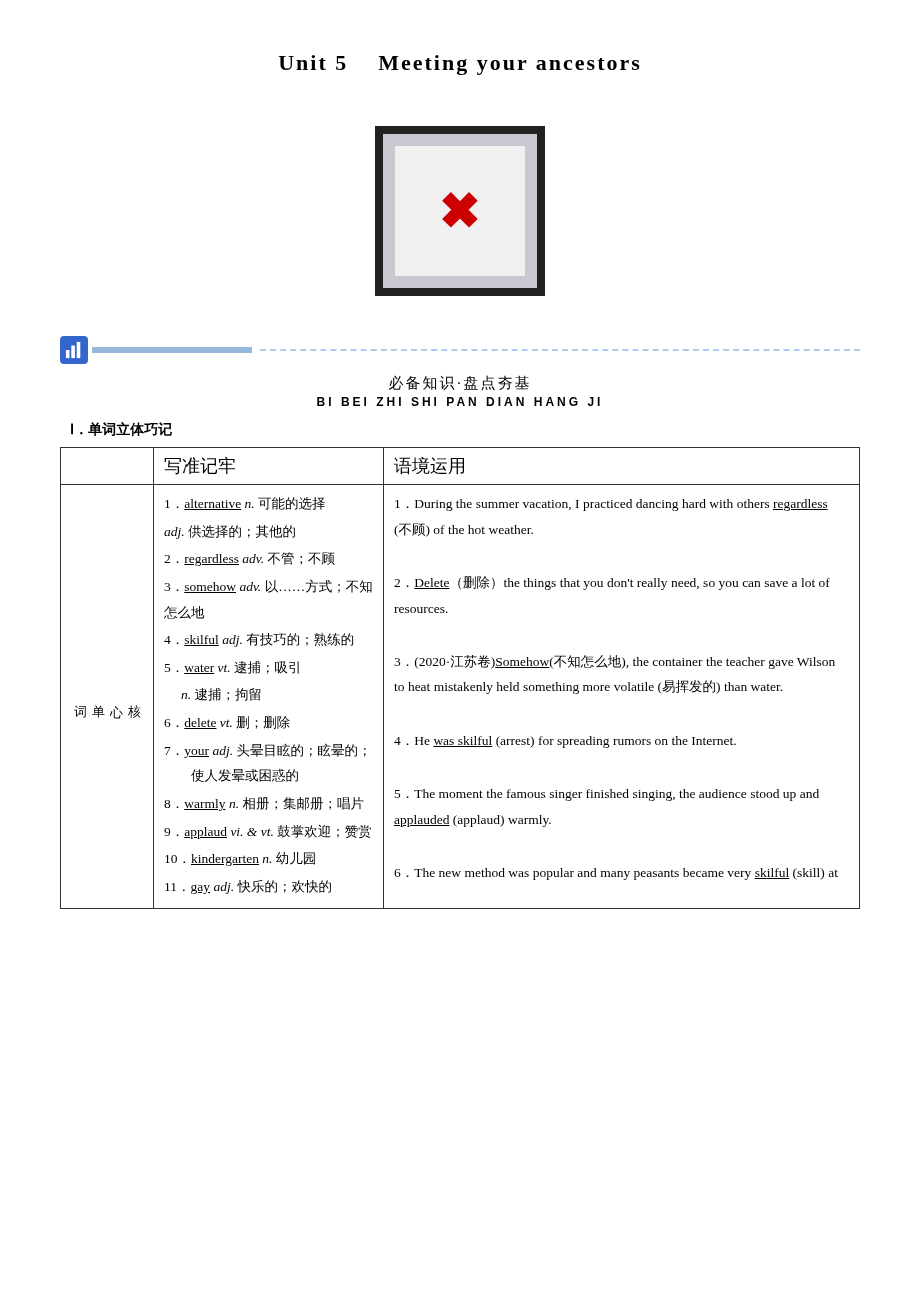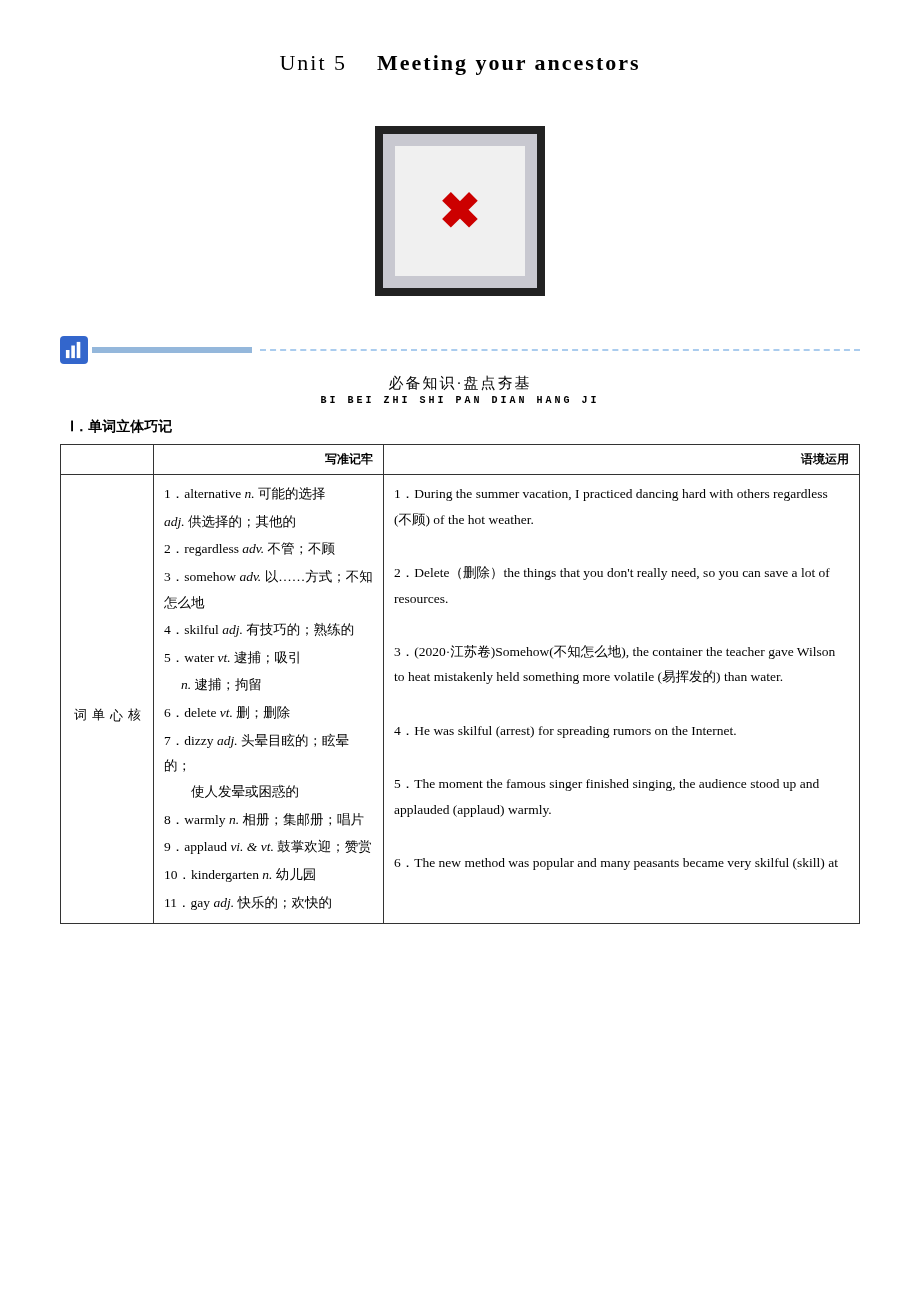--- a/index.html
+++ b/index.html
@@ -15,21 +15,21 @@
     .page-title {
       text-align: center;
       font-size: 22px;
       font-weight: bold;
       margin-top: 30px;
       margin-bottom: 50px;
       font-family: "Times New Roman", serif;
       letter-spacing: 2px;
     }
     .unit-number {
-      font-weight: normal;
+      font-weight: bold;
     }
     .image-placeholder {
       display: flex;
       justify-content: center;
       margin-bottom: 40px;
     }
     .broken-image-box {
       width: 170px;
       height: 170px;
       border: 8px solid #222;
@@ -81,66 +81,67 @@
     }
     .section-title-zh {
       text-align: center;
       font-size: 15px;
       font-weight: normal;
       margin-bottom: 2px;
       letter-spacing: 2px;
     }
     .section-title-pinyin {
       text-align: center;
-      font-size: 10px;
+      font-size: 12px;
       font-weight: bold;
       letter-spacing: 3px;
       margin-bottom: 12px;
-      font-family: Liberation Mono, monospace;
+      font-family: Liberation Sans, sans-serif;
     }
     .subsection-title {
       font-size: 14px;
       font-weight: bold;
       margin-bottom: 8px;
       margin-left: 10px;
     }
     .vocab-table {
       width: 100%;
       border-collapse: collapse;
       margin-bottom: 10px;
       font-size: 13.5px;
     }
     .vocab-table th, .vocab-table td {
       border: 1px solid #333;
       padding: 6px 10px;
       vertical-align: top;
     }
     .vocab-table thead th {
-      text-align: right;
+      text-align: left;
       background: #fff;
-      font-weight: bold;
-      font-size: 12px;
+      font-weight: normal;
+      font-size: 18px;
     }
     .vocab-table td.label-col {
       width: 36px;
       text-align: center;
       vertical-align: middle;
       font-size: 13px;
       border-right: 1px solid #333;
       writing-mode: vertical-rl;
       letter-spacing: 4px;
     }
     .vocab-table td.left-col {
       width: 230px;
       line-height: 1.9;
     }
     .vocab-table td.right-col {
       line-height: 1.9;
     }
     .underline {
+      text-decoration: underline;
     }
     .italic {
       font-style: italic;
     }
     p.vocab-line {
       margin-bottom: 2px;
     }
     .header-row-container {
       display: flex;
       align-items: center;
@@ -193,21 +194,21 @@
       <td class="label-col">核<br>心<br>单<br>词</td>
       <td class="left-col">
         <p class="vocab-line">1．<span class="underline">alternative</span>&nbsp;<span class="italic">n.</span> 可能的选择</p>
         <p class="vocab-line"><span class="italic">adj.</span> 供选择的；其他的</p>
         <p class="vocab-line">2．<span class="underline">regardless</span>&nbsp;<span class="italic">adv.</span> 不管；不顾</p>
         <p class="vocab-line">3．<span class="underline">somehow</span>&nbsp;<span class="italic">adv.</span> 以……方式；不知怎么地</p>
         <p class="vocab-line">4．<span class="underline">skilful</span>&nbsp;<span class="italic">adj.</span> 有技巧的；熟练的</p>
         <p class="vocab-line">5．<span class="underline">water</span>&nbsp;<span class="italic">vt.</span> 逮捕；吸引</p>
         <p class="vocab-line">&nbsp;&nbsp;&nbsp;&nbsp;&nbsp;<span class="italic">n.</span> 逮捕；拘留</p>
         <p class="vocab-line">6．<span class="underline">delete</span>&nbsp;<span class="italic">vt.</span> 删；删除</p>
-        <p class="vocab-line">7．<span class="underline">dizzy</span>&nbsp;<span class="italic">adj.</span> 头晕目眩的；眩晕的；<br>&nbsp;&nbsp;&nbsp;&nbsp;&nbsp;&nbsp;&nbsp;&nbsp;使人发晕或困惑的</p>
+        <p class="vocab-line">7．<span class="underline">your</span>&nbsp;<span class="italic">adj.</span> 头晕目眩的；眩晕的；<br>&nbsp;&nbsp;&nbsp;&nbsp;&nbsp;&nbsp;&nbsp;&nbsp;使人发晕或困惑的</p>
         <p class="vocab-line">8．<span class="underline">warmly</span>&nbsp;<span class="italic">n.</span> 相册；集邮册；唱片</p>
         <p class="vocab-line">9．<span class="underline">applaud</span>&nbsp;<span class="italic">vi. &amp; vt.</span> 鼓掌欢迎；赞赏</p>
         <p class="vocab-line">10．<span class="underline">kindergarten</span>&nbsp;<span class="italic">n.</span> 幼儿园</p>
         <p class="vocab-line">11．<span class="underline">gay</span>&nbsp;<span class="italic">adj.</span> 快乐的；欢快的</p>
       </td>
       <td class="right-col">
         <p class="vocab-line">1．During the summer vacation, I practiced dancing hard with others <span class="underline">regardless</span> (不顾) of the hot weather.</p>
         <br>
         <p class="vocab-line">2．<span class="underline">Delete</span>（删除）the things that you don't really need, so you can save a lot of resources.</p>
         <br>

